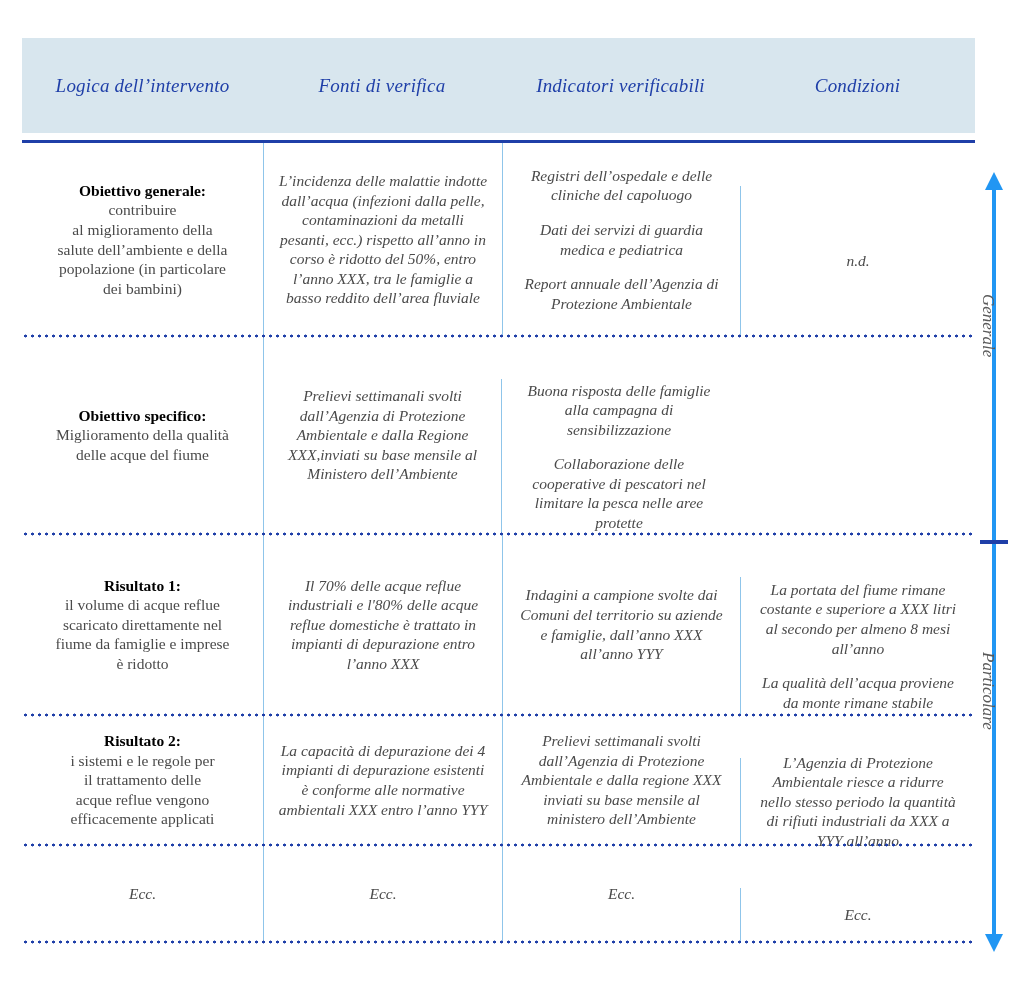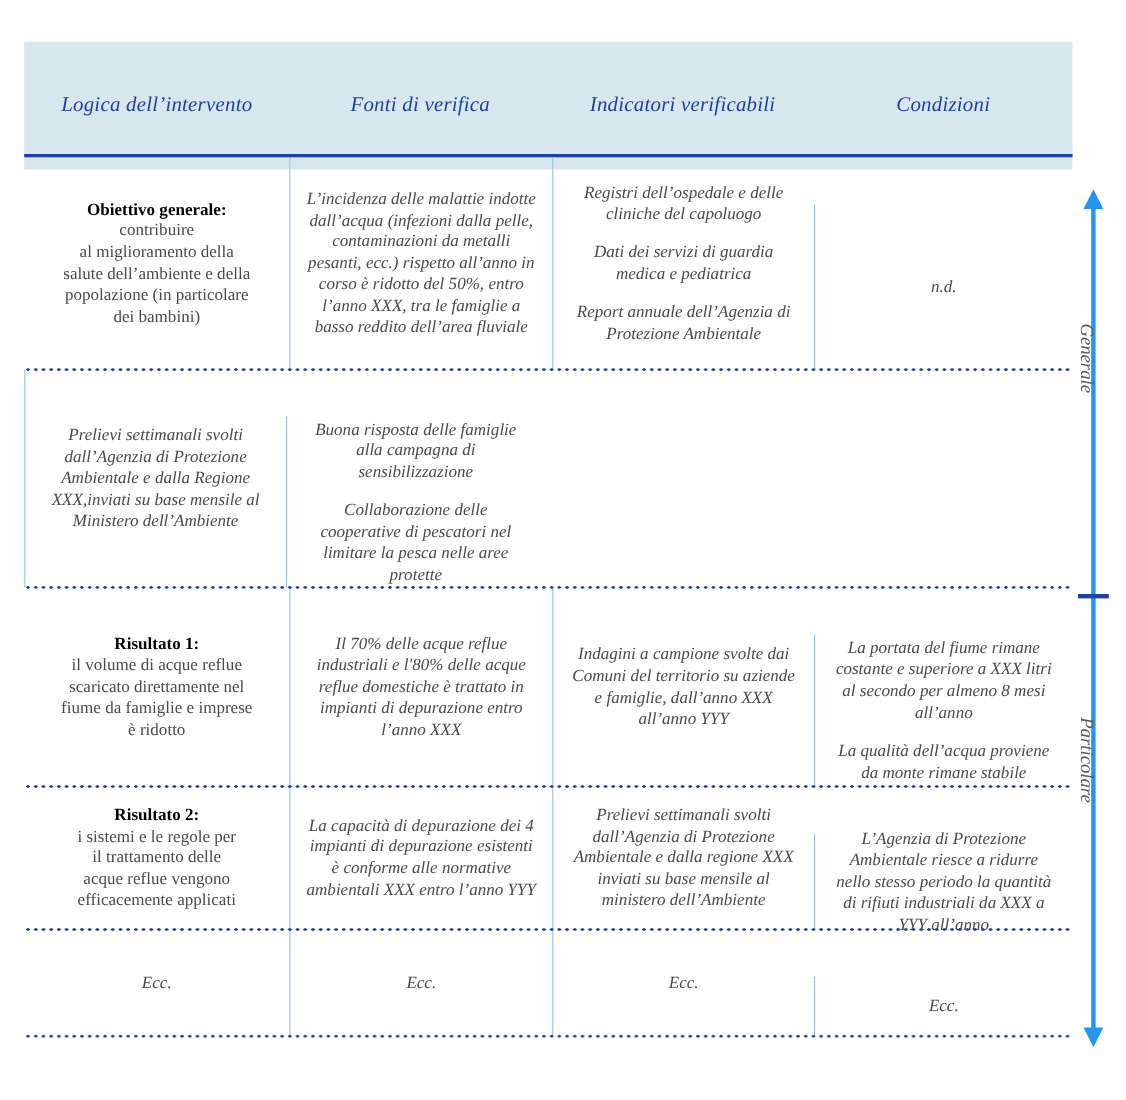--- a/index.html
+++ b/index.html
@@ -20,21 +20,21 @@
     width: 1024px;
     height: 1000px;
   }
 
   
   #header-band {
     position: absolute;
     left: 22px;
     top: 38px;
     width: 953px;
-    height: 116px;
+    height: 95px;
     background: #d8e6ee;
     display: flex;
     align-items: center;
   }
   #header-underline {
     position: absolute;
     left: 22px;
     top: 140px;
     width: 953px;
     height: 3px;
@@ -177,20 +177,23 @@
         <div class="cell italic c2">
           <p class="para">Registri dell’ospedale e delle cliniche del capoluogo</p>
           <p class="para">Dati dei servizi di guardia medica e pediatrica</p>
           <p class="para">Report annuale dell’Agenzia di Protezione Ambientale</p>
         </div>
         <div class="cell italic c3">
           <p class="para">n.d.</p>
         </div>
       </div>
       <div class="row" style="height: 198px;">
+        <div class="cell c0">
+          <p class="para"><span class="lead">Obiettivo specifico:</span><br>Miglioramento della qualità<br>delle acque del fiume</p>
+        </div>
         <div class="cell italic c2">
           <p class="para">Prelievi settimanali svolti dall’Agenzia di Protezione Ambientale e dalla Regione XXX,inviati su base mensile al Ministero dell’Ambiente</p>
         </div>
         <div class="cell italic c3">
           <p class="para">Buona risposta delle famiglie alla campagna di sensibilizzazione</p>
           <p class="para">Collaborazione delle cooperative di pescatori nel limitare la pesca nelle aree protette</p>
         </div>
       </div>
       <div class="row" style="height: 181px;">
         <div class="cell c0">

